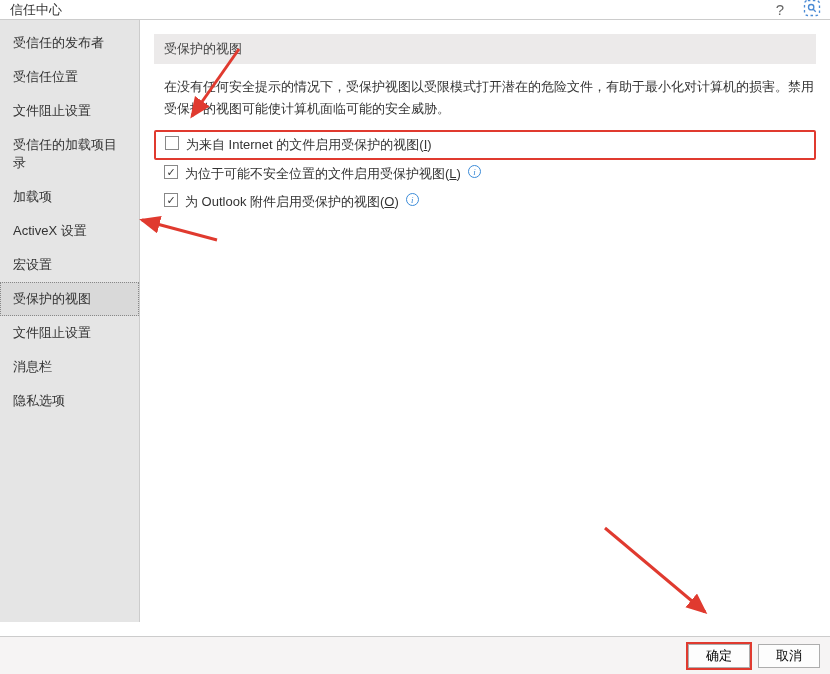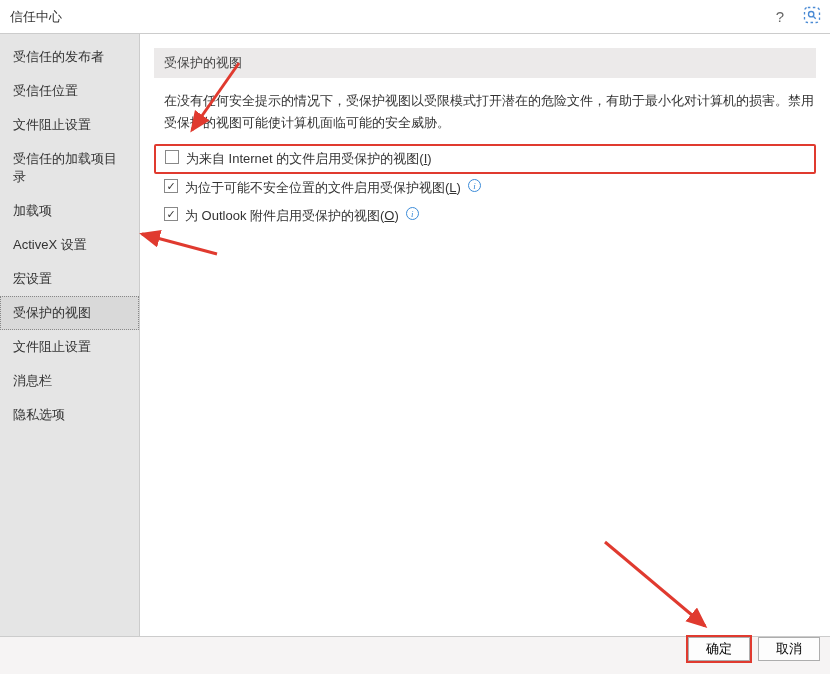--- a/index.html
+++ b/index.html
@@ -7,21 +7,21 @@
       font-family: "Microsoft YaHei", "Segoe UI", sans-serif;
       font-size: 13px;
       color: #333;
       background: #fff;
       width: 830px;
       height: 674px;
       overflow: hidden;
       position: relative;
     }
     .titlebar {
-      height: 34px;
+      height: 20px;
       border-bottom: 1px solid #ccc;
       display: flex;
       align-items: center;
       padding: 0 10px;
       position: relative;
     }
     .titlebar .title { font-size: 13px; }
     .titlebar-right {
       position: absolute;
       right: 8px;
@@ -118,21 +118,21 @@
     .footer {
       position: absolute;
       bottom: 0;
       left: 0;
       right: 0;
       height: 38px;
       border-top: 1px solid #ccc;
       background: #f6f4f4;
       display: flex;
       justify-content: flex-end;
-      align-items: flex-start;
+      align-items: center;
       gap: 8px;
       padding-right: 10px;
     }
     .btn {
       min-width: 62px;
       height: 24px;
       border: 1px solid #adadad;
       background: #fdfdfd;
       font-size: 13px;
       cursor: pointer;

